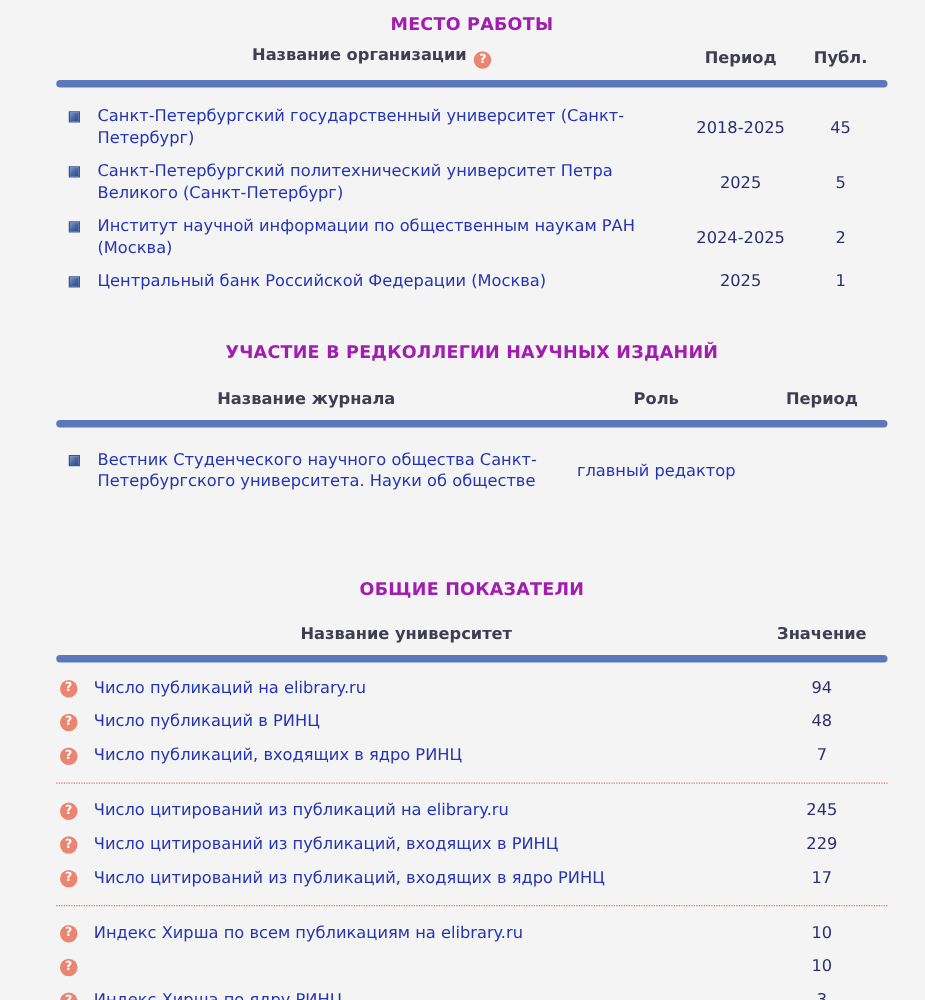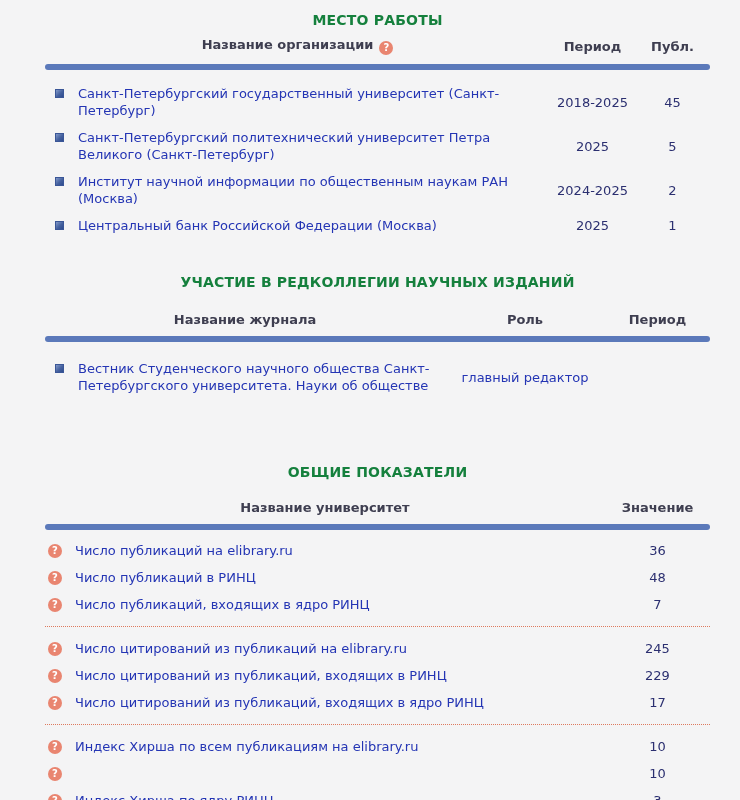--- a/index.html
+++ b/index.html
@@ -10,21 +10,21 @@
     font-size: 13px;
     overflow: hidden;
   }
   .container { width: 740px; padding: 0 30px 0 45px; }
 
   .section-title {
     margin-top: 12px;
     text-align: center;
     font-size: 14px;
     font-weight: bold;
-    color: #15803d;
+    color: #a21caf;
     letter-spacing: 0.2px;
   }
   .section-title.ed { margin-top: 40px; }
   .section-title.gi { margin-top: 70px; }
 
   .hdr { font-weight: bold; color: #3e3e50; }
 
   
   .bar {
     margin-top: 9px;
@@ -172,21 +172,21 @@
       <div class="c-end">Значение</div>
     </div>
     <div class="bar"></div>
 
     <div class="t3-group">
       <div class="t3 row">
         <div class="label-cell">
           <span class="help">?</span>
           <span class="blue-text">Число публикаций на elibrary.ru</span>
         </div>
-        <div class="c-end navy">36</div>
+        <div class="c-end navy">94</div>
       </div>
       <div class="t3 row">
         <div class="label-cell">
           <span class="help">?</span>
           <span class="blue-text">Число публикаций в РИНЦ</span>
         </div>
         <div class="c-end navy">48</div>
       </div>
       <div class="t3 row">
         <div class="label-cell">

